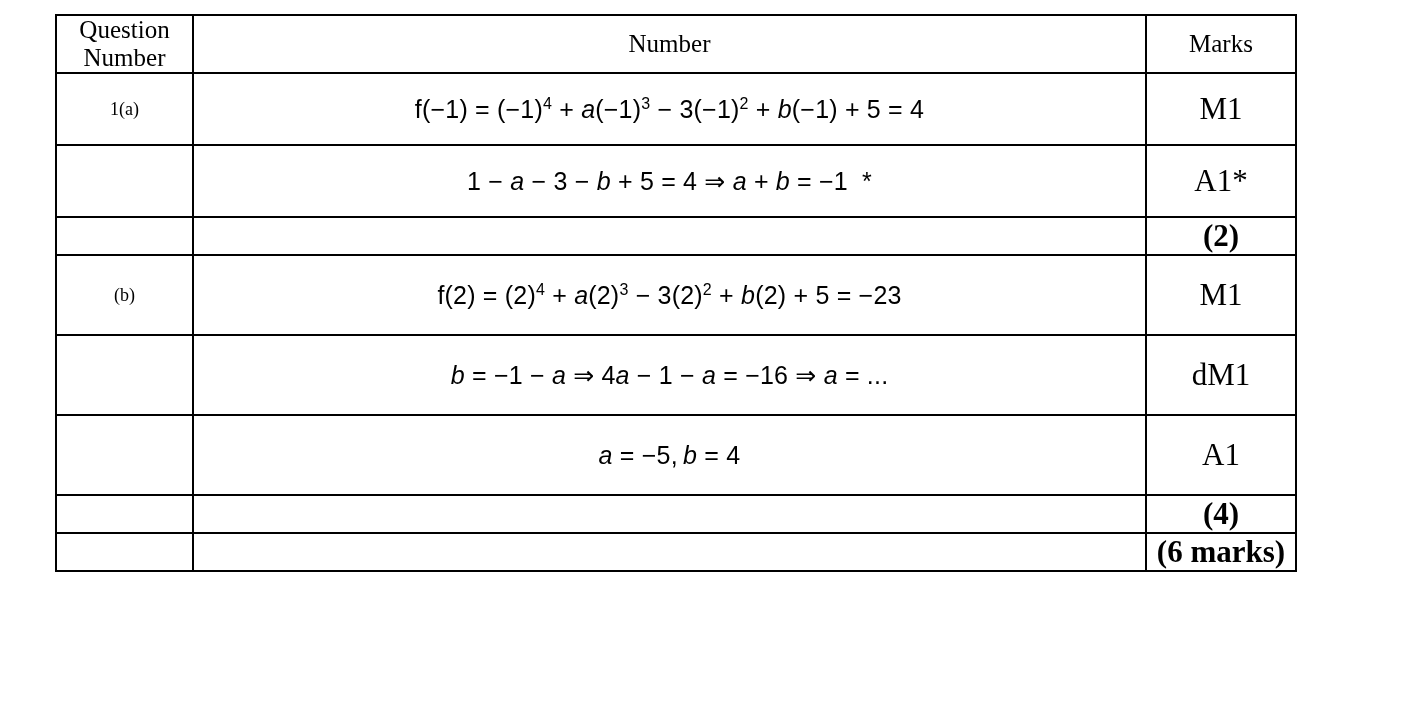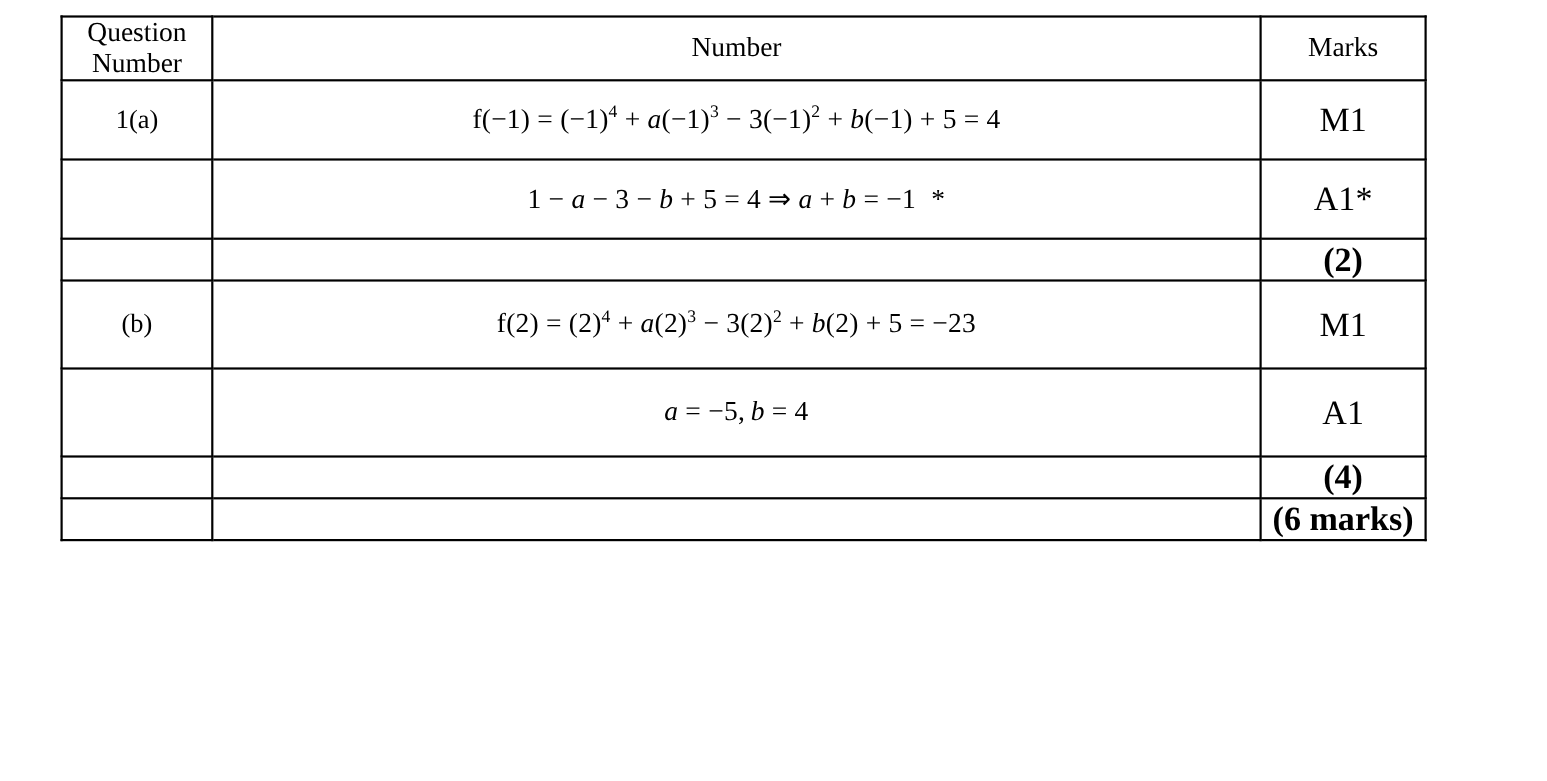--- a/index.html
+++ b/index.html
@@ -38,21 +38,21 @@
   col.c-m { width: 150px; }
 
   .hdr-q, .hdr-s, .hdr-m {
     font-size: 25px;
     line-height: 1.12;
     padding: 5px 2px 7px 2px;
   }
   .hdr-q .l1, .hdr-q .l2 { display: block; }
 
   .qcell {
-    font-size: 24px;
+    font-size: 18px;
     font-weight: bold;
     vertical-align: top;
     padding-top: 9px;
   }
   .qcell-blank { }
 
   .scheme {
     font-size: 25px;
     padding: 10px 6px;
     height: 70px;
@@ -61,21 +61,21 @@
   .scheme-thin { height: 22px; padding: 0; }
 
   .mark {
     font-size: 31px;
     padding: 6px 2px;
   }
   .mark.bold { font-weight: bold; }
 
   
   .math {
-    font-family: Liberation Serif, serif;
+    font-family: Liberation Sans, sans-serif;
     font-size: 25px;
     white-space: nowrap;
     display: inline-block;
     letter-spacing: 0.2px;
   }
   .math i, .it {
     font-style: italic;
   }
   .sup {
     font-size: 16px;
@@ -130,20 +130,27 @@
 
       <tr>
         <td class="qcell">(b)</td>
         <td class="scheme tall">
           <span class="math">f(2)&nbsp;=&nbsp;(2)<span class="sup">4</span>&nbsp;+&nbsp;<i>a</i>(2)<span class="sup">3</span>&nbsp;−&nbsp;3(2)<span class="sup">2</span>&nbsp;+&nbsp;<i>b</i>(2)&nbsp;+&nbsp;5&nbsp;=&nbsp;−23</span>
         </td>
         <td class="mark">M1</td>
       </tr>
 
 
+      <tr>
+        <td class="qcell qcell-blank"></td>
+        <td class="scheme tall">
+          <span class="math"><i>b</i>&nbsp;=&nbsp;−1&nbsp;−&nbsp;<i>a</i>&nbsp;⇒&nbsp;4<i>a</i>&nbsp;−&nbsp;1&nbsp;−&nbsp;<i>a</i>&nbsp;=&nbsp;−16&nbsp;⇒&nbsp;<i>a</i>&nbsp;=&nbsp;...</span>
+        </td>
+        <td class="mark">dM1</td>
+      </tr>
 
       <tr>
         <td class="qcell qcell-blank"></td>
         <td class="scheme tall">
           <span class="math"><i>a</i>&nbsp;=&nbsp;−5, <i>b</i>&nbsp;=&nbsp;4</span>
         </td>
         <td class="mark">A1</td>
       </tr>
 
       <tr>

